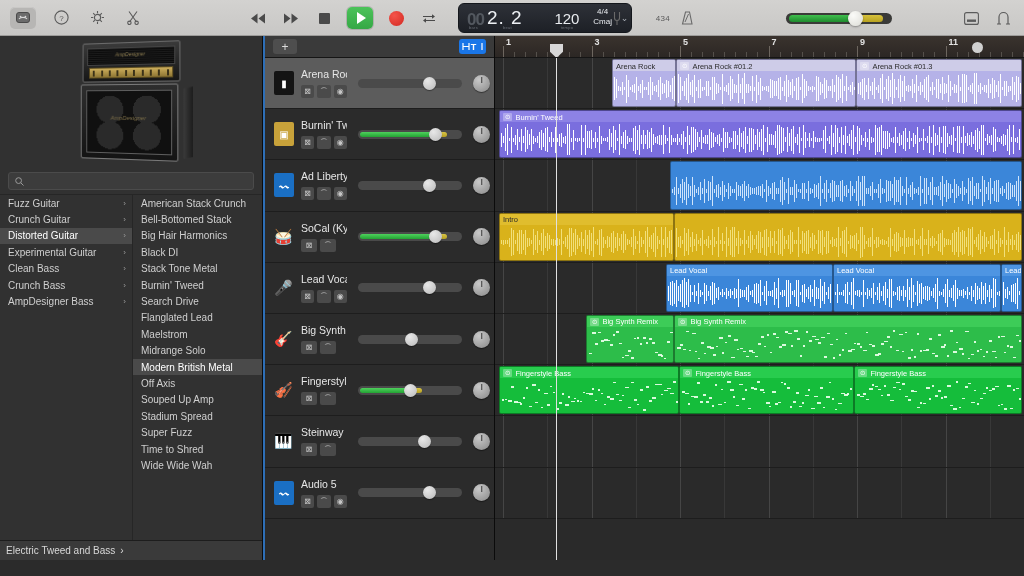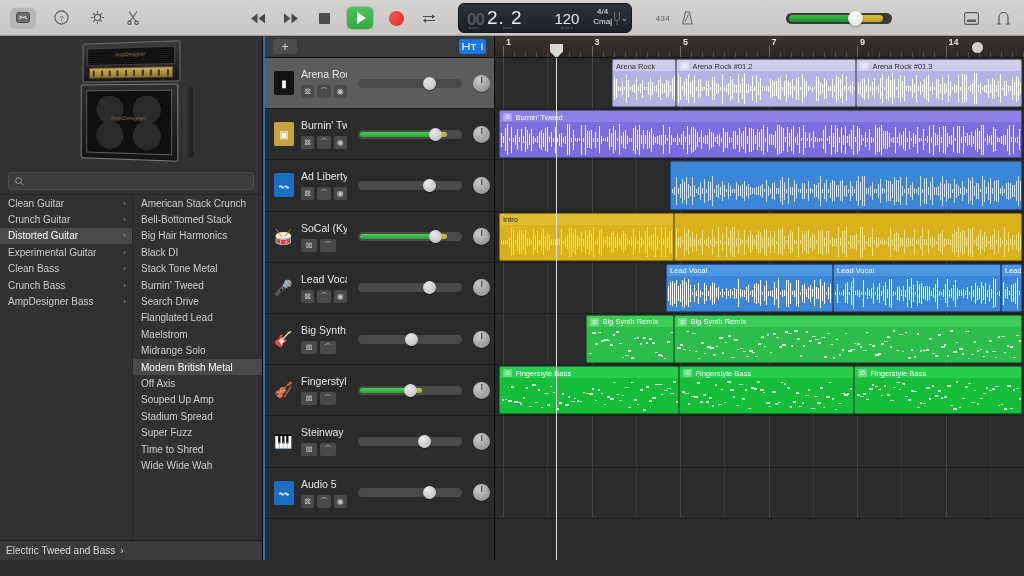--- a/index.html
+++ b/index.html
@@ -404,21 +404,21 @@
       <div class="lib-search">
         <svg width="9" height="9" viewBox="0 0 9 9">
             <circle cx="3.6" cy="3.6" r="2.9" fill="none" stroke="#9a9a9a" stroke-width="1"></circle>
             <path d="M5.8 5.8L8.5 8.5" stroke="#9a9a9a" stroke-width="1"></path>
           </svg>
       </div>
 
       <div class="lib-lists">
         <div class="lib-col left" id="lib-categories">
             <div class="lib-row">
-              <span>Clean Guitar</span>
+              <span>Fuzz Guitar</span>
               <span class="chev">›</span>
             </div>
             <div class="lib-row">
               <span>Crunch Guitar</span>
               <span class="chev">›</span>
             </div>
             <div class="lib-row sel">
               <span>Distorted Guitar</span>
               <span class="chev">›</span>
             </div>
@@ -713,21 +713,21 @@
           <div class="beat-tick" style="left: 350.938px;"></div>
           <div class="bar-label" style="left: 365px;">9</div>
           <div class="bar-tick" style="left: 362px;"></div>
           <div class="beat-tick" style="left: 373.062px;"></div>
           <div class="beat-tick" style="left: 384.125px;"></div>
           <div class="beat-tick" style="left: 395.188px;"></div>
           <div class="beat-tick" style="left: 406.25px;"></div>
           <div class="beat-tick" style="left: 417.312px;"></div>
           <div class="beat-tick" style="left: 428.375px;"></div>
           <div class="beat-tick" style="left: 439.438px;"></div>
-          <div class="bar-label" style="left: 453.5px;">14</div>
+          <div class="bar-label" style="left: 453.5px;">11</div>
           <div class="bar-tick" style="left: 450.5px;"></div>
           <div class="beat-tick" style="left: 461.562px;"></div>
           <div class="beat-tick" style="left: 472.625px;"></div>
           <div class="beat-tick" style="left: 483.688px;"></div>
           <div class="beat-tick" style="left: 494.75px;"></div>
           <div class="beat-tick" style="left: 505.812px;"></div>
           <div class="beat-tick" style="left: 516.875px;"></div>
           <div class="beat-tick" style="left: 527.938px;"></div>
           <div class="playhead-head" style="left: 55px;"></div>
           <div class="ruler-dot" style="left: 477px;"></div>

